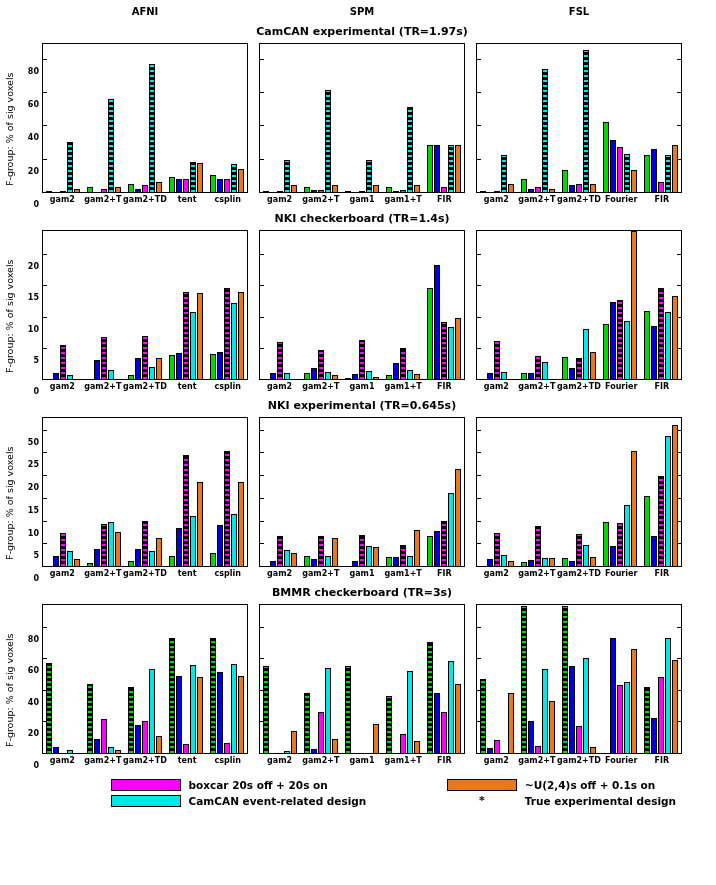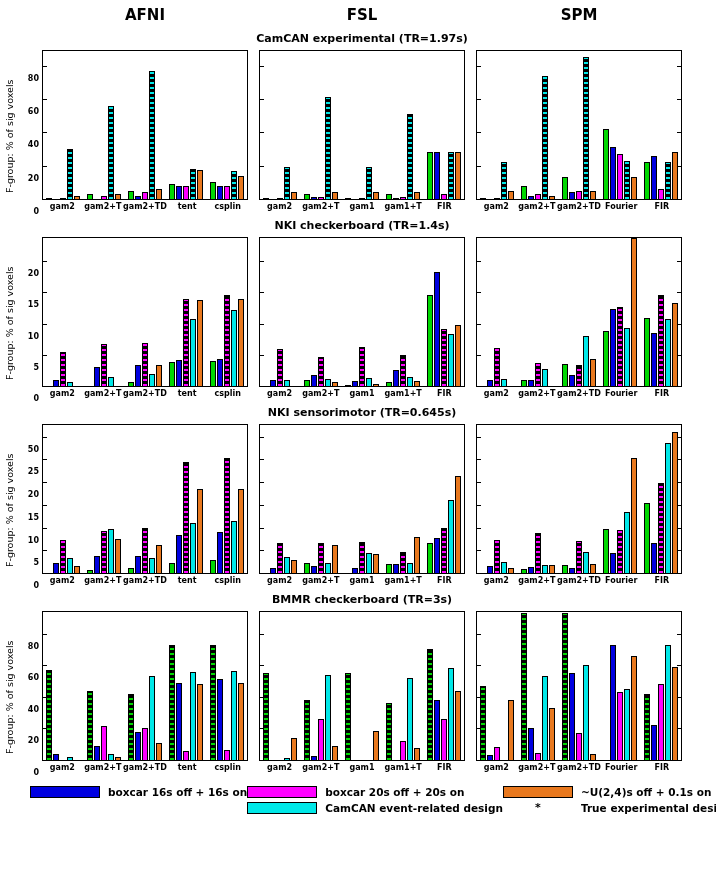--- a/index.html
+++ b/index.html
@@ -1,19 +1,19 @@
 <!DOCTYPE html>
 <html><head>
 <meta charset="utf-8">
 <style>
   html,body{margin:0;padding:0;background:#ffffff;}
   body{width:716px;height:885px;font-family:"DejaVu Sans",sans-serif;color:#000;}
   .fig{width:716px;height:885px;position:relative;padding-top:6px;box-sizing:border-box;}
   .colheads{display:flex;margin-left:42px;width:656px;}
-  .colheads .ch{width:206px;margin-right:11px;text-align:center;font-size:15px;font-weight:bold;}
+  .colheads .ch{width:206px;margin-right:11px;text-align:center;font-size:10px;font-weight:bold;}
   .panel{margin-top:2px;}
   .panel-title{margin-left:42px;width:640px;text-align:center;font-size:11px;font-weight:bold;padding:6px 0 5px 0;}
   .prow{display:flex;align-items:flex-end;margin-left:4px;}
   .ylab{width:12px;height:150px;position:relative;}
   .ylab span{position:absolute;left:0;top:0;height:150px;writing-mode:vertical-rl;transform:rotate(180deg);font-size:9.5px;white-space:nowrap;text-align:center;width:12px;line-height:12px;}
   .yticks{width:26px;height:150px;position:relative;}
   .yticks .tl{position:absolute;right:3px;font-size:8px;font-weight:bold;transform:translateY(50%);}
   .subplot-wrap{margin-right:11px;}
   .subplot{width:206px;height:150px;border:1px solid #000;box-sizing:border-box;position:relative;display:flex;align-items:flex-end;background:#fff;}
   .tick{position:absolute;width:4px;height:1px;background:#000;}
@@ -30,22 +30,22 @@
   .lswatch{width:70px;height:12px;border:1px solid #000;box-sizing:border-box;flex:0 0 auto;}
   .lstar{width:70px;text-align:center;font-size:11px;font-weight:bold;flex:0 0 auto;line-height:12px;}
   .llabel{font-size:10.5px;font-weight:bold;white-space:nowrap;}
 </style>
 </head>
 <body>
 
 <div class="fig">
   <div class="colheads">
     <div class="ch">AFNI</div>
+    <div class="ch">SPM</div>
     <div class="ch">FSL</div>
-    <div class="ch">SPM</div>
   </div>
 
   <div id="panels">
       <div class="panel">
         <div class="panel-title">CamCAN experimental (TR=1.97s)</div>
         <div class="prow">
           <div class="ylab">
             <span>F-group: % of sig voxels</span>
           </div>
           <div class="yticks">
@@ -374,21 +374,21 @@
               <div class="xl">gam2</div>
               <div class="xl">gam2+T</div>
               <div class="xl">gam2+TD</div>
               <div class="xl">Fourier</div>
               <div class="xl">FIR</div>
             </div>
           </div>
         </div>
       </div>
       <div class="panel">
-        <div class="panel-title">NKI sensorimotor  (TR=0.645s)</div>
+        <div class="panel-title">NKI experimental  (TR=0.645s)</div>
         <div class="prow">
           <div class="ylab">
             <span>F-group: % of sig voxels</span>
           </div>
           <div class="yticks">
             <div class="tl" style="bottom: 0px;">0</div>
             <div class="tl" style="bottom: 22.7273px;">5</div>
             <div class="tl" style="bottom: 45.4545px;">10</div>
             <div class="tl" style="bottom: 68.1818px;">15</div>
             <div class="tl" style="bottom: 90.9091px;">20</div>
@@ -725,24 +725,20 @@
               <div class="xl">Fourier</div>
               <div class="xl">FIR</div>
             </div>
           </div>
         </div>
       </div>
     </div>
 
   <div class="legend" id="legend">
       <div class="lcol">
-        <div class="litem">
-          <div class="lswatch" style="background: rgb(0, 0, 224);"></div>
-          <div class="llabel">boxcar 16s off + 16s on</div>
-        </div>
       </div>
       <div class="lcol">
         <div class="litem">
           <div class="lswatch" style="background: rgb(255, 0, 255);"></div>
           <div class="llabel">boxcar 20s off + 20s on</div>
         </div>
         <div class="litem">
           <div class="lswatch" style="background: rgb(0, 232, 232);"></div>
           <div class="llabel">CamCAN event-related design</div>
         </div>

